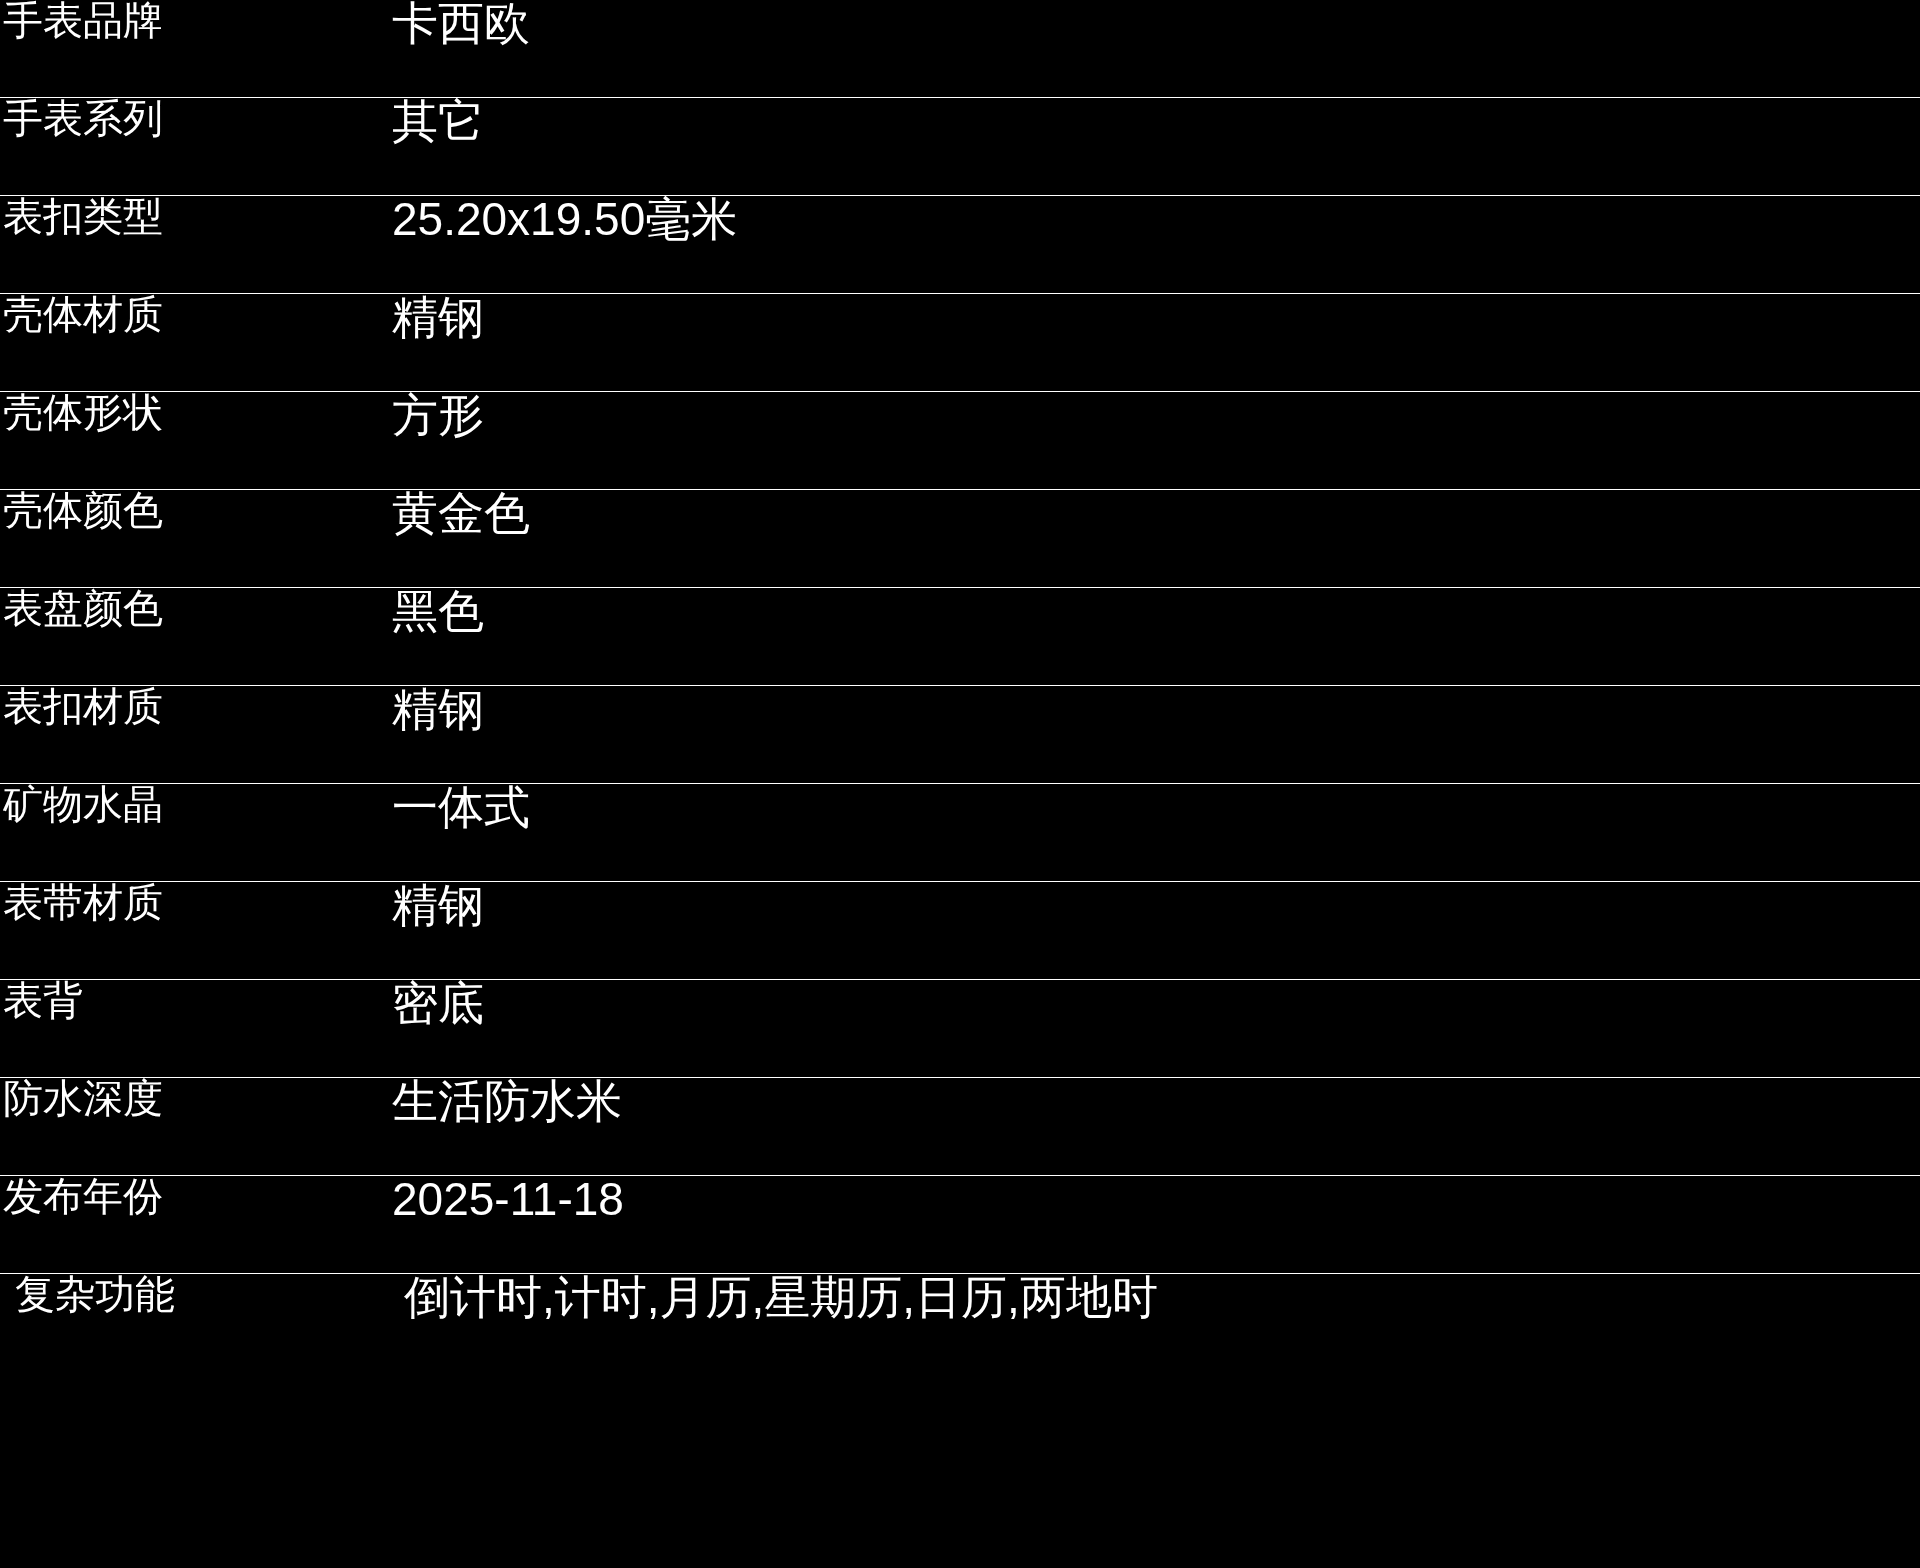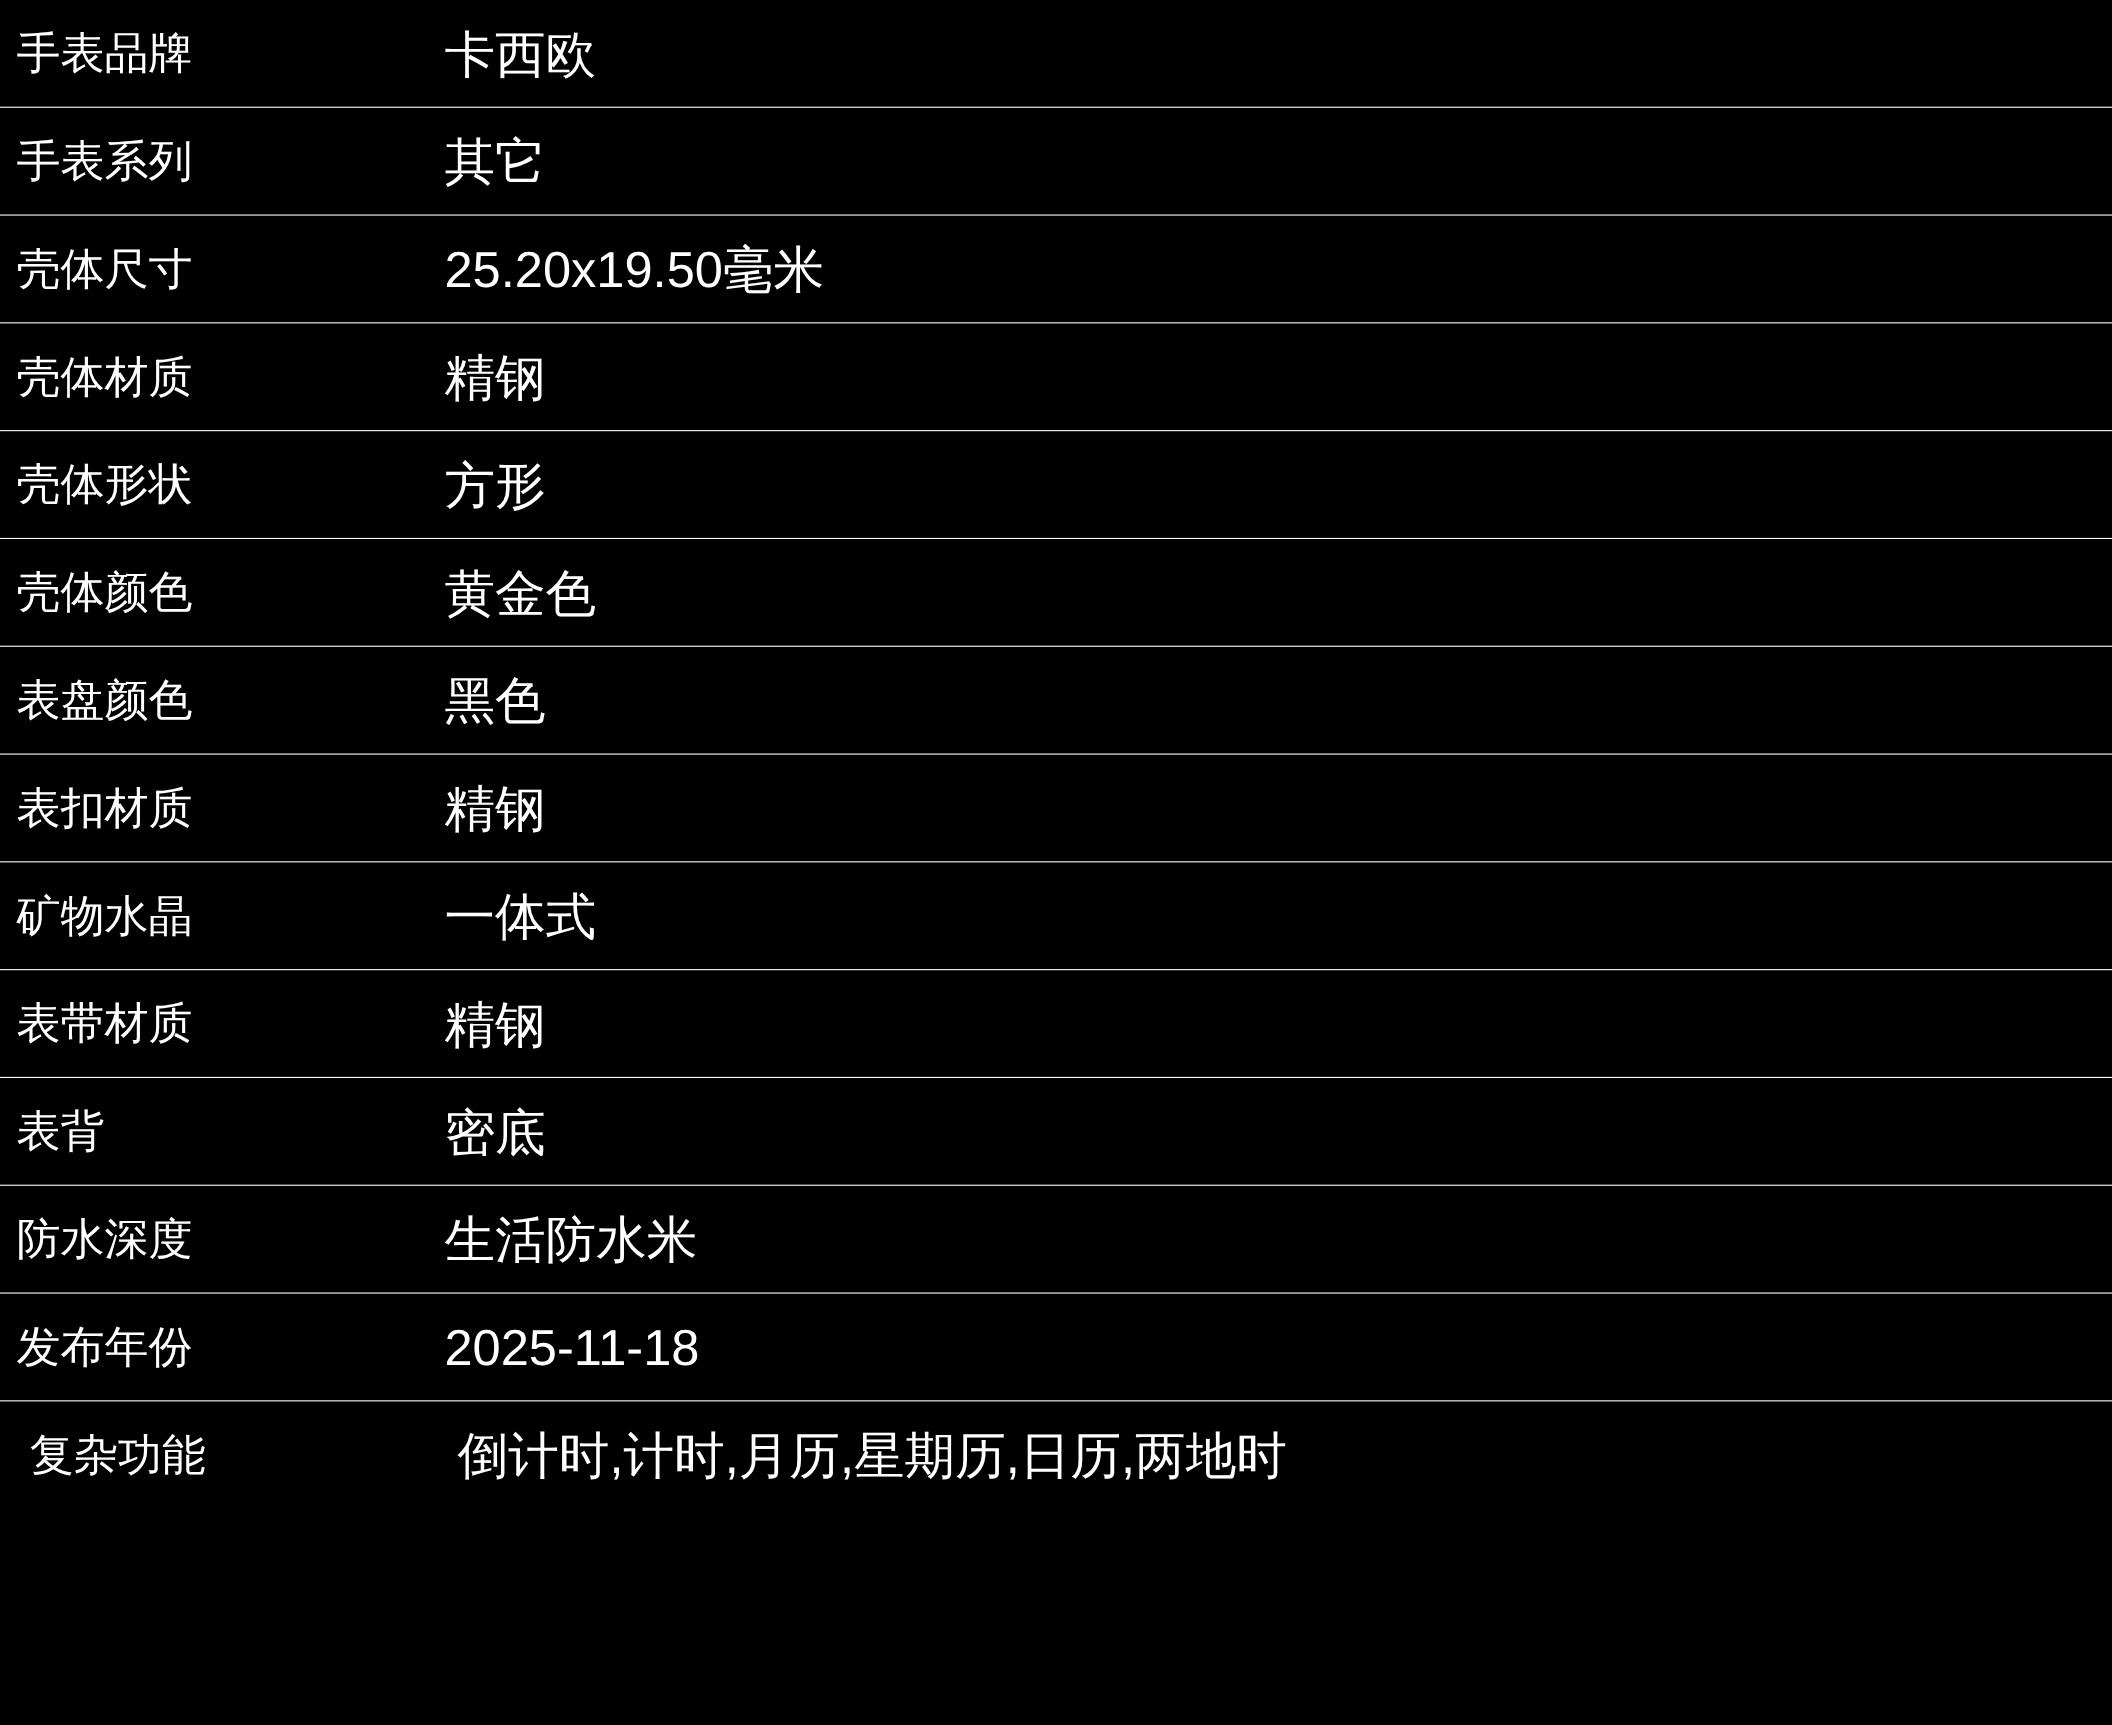--- a/index.html
+++ b/index.html
@@ -15,26 +15,26 @@
     overflow: hidden;
   }
   .spec-table {
     width: 1920px;
     height: 1568px;
     display: flex;
     flex-direction: column;
   }
   .spec-row {
     display: flex;
-    align-items: center;
+    align-items: flex-start;
     flex: 0 0 98px;
     height: 98px;
     box-sizing: border-box;
     border-bottom: 1px solid var(--divider, #ffffff);
-    padding-left: 15px;
+    padding-left: 3px;
   }
   .spec-row:last-child {
     border-bottom: none;
     margin-left: 12px;
   }
   .spec-label {
     flex: 0 0 389px;
     width: 389px;
     font-size: 40px;
     line-height: 1;
@@ -56,21 +56,21 @@
     <div class="spec-value">卡西欧</div>
   </div>
 
 
   <div class="spec-row">
     <div class="spec-label">手表系列</div>
     <div class="spec-value">其它</div>
   </div>
 
   <div class="spec-row">
-    <div class="spec-label">壳体尺寸</div>
+    <div class="spec-label">表扣类型</div>
     <div class="spec-value">25.20x19.50毫米</div>
   </div>
 
   <div class="spec-row">
     <div class="spec-label">壳体材质</div>
     <div class="spec-value">精钢</div>
   </div>
 
   <div class="spec-row">
     <div class="spec-label">壳体形状</div>

